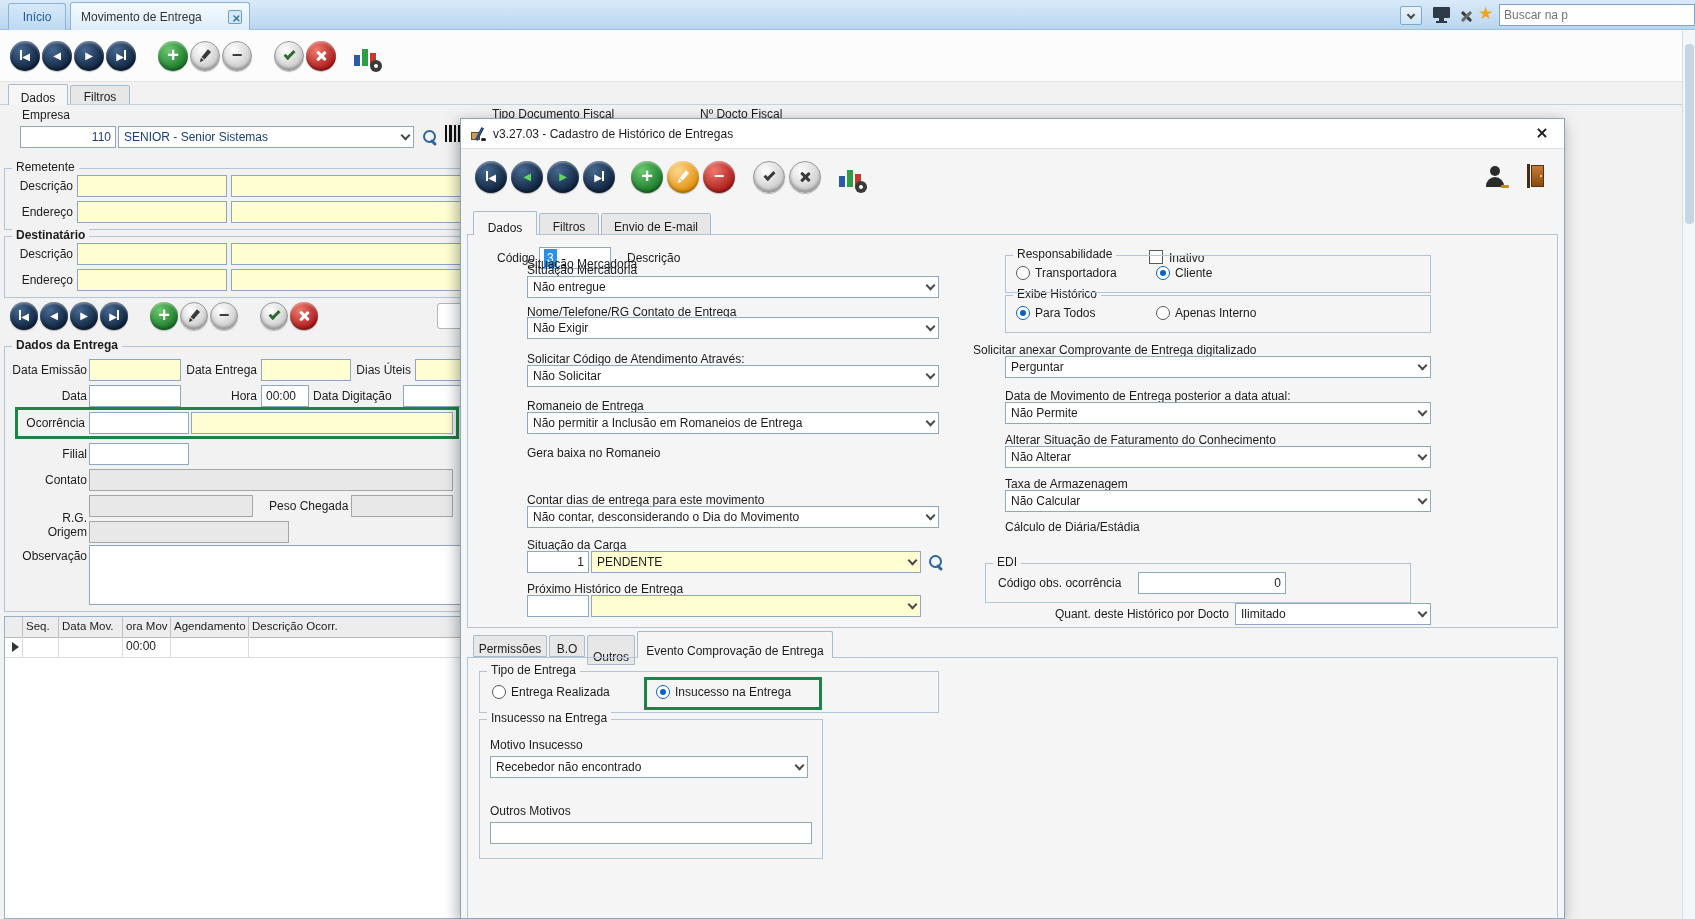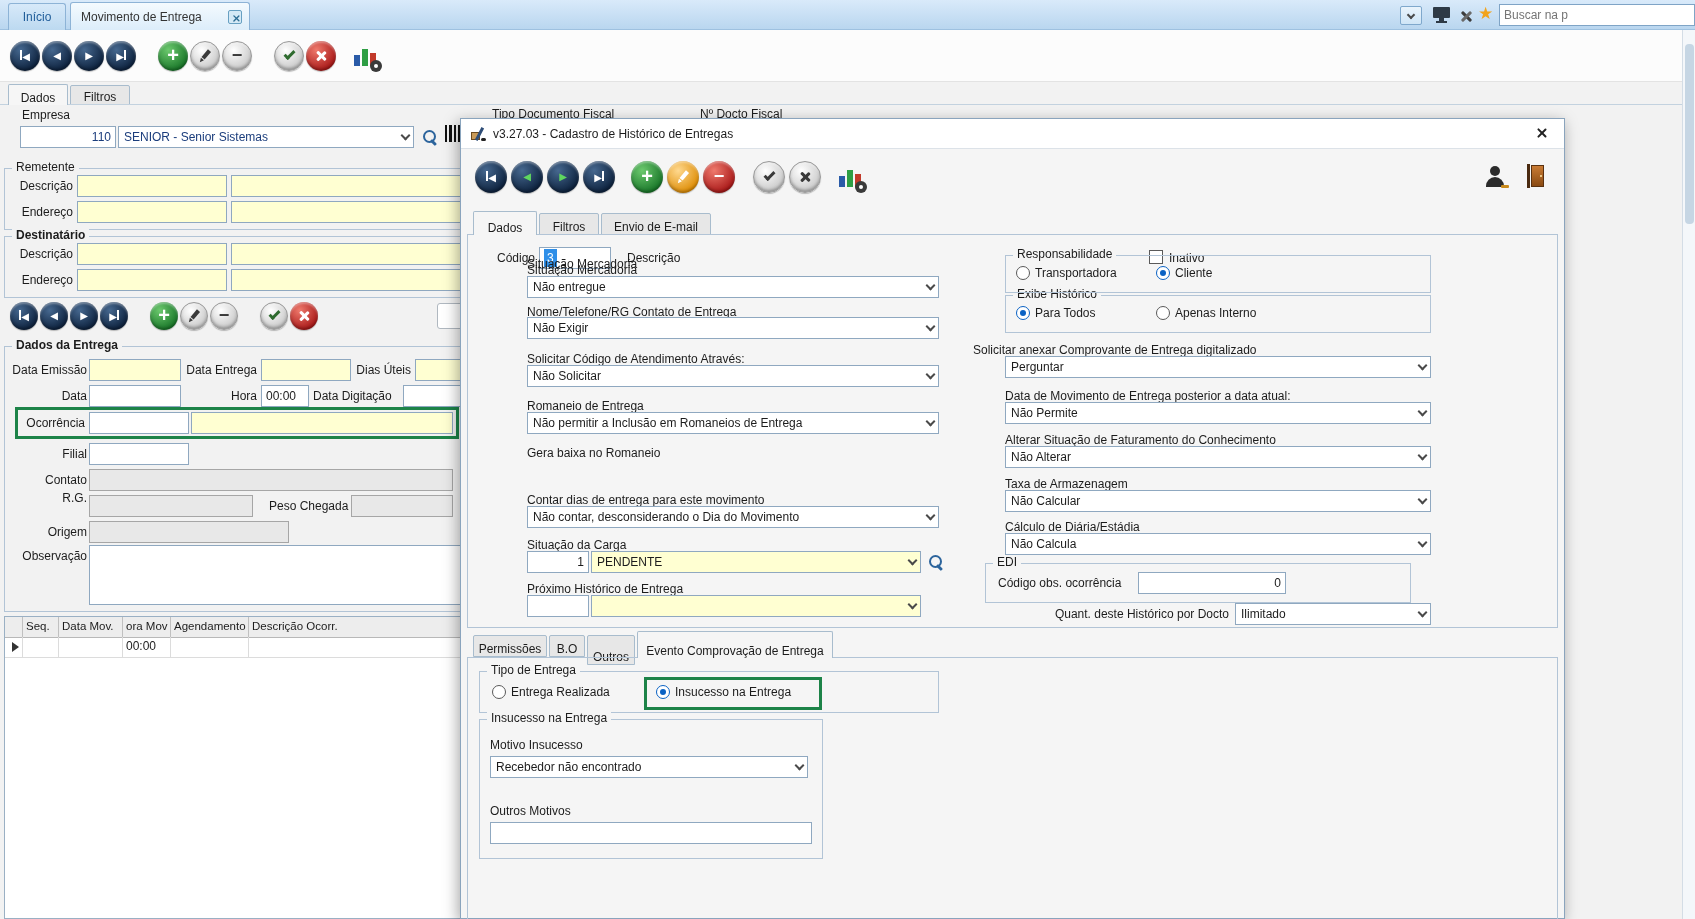--- a/index.html
+++ b/index.html
@@ -225,21 +225,21 @@
     <div class="lbl r" style="left:14px;top:65px;width:66px">Ocorrência</div>
     <div class="tfield" style="left:84px;top:65px;width:100px"></div>
     <div class="tfield yellow" style="left:186px;top:65px;width:262px"></div>
 
     <div class="lbl r" style="left:2px;top:96px;width:80px">Filial</div>
     <div class="tfield" style="left:84px;top:96px;width:100px"></div>
 
     <div class="lbl r" style="left:2px;top:122px;width:80px">Contato</div>
     <div class="tfield dis" style="left:84px;top:122px;width:364px"></div>
 
-    <div class="lbl r" style="left:2px;top:140px;width:80px">R.G.</div>
+    <div class="lbl r" style="left:2px;top:160px;width:80px">R.G.</div>
     <div class="tfield dis" style="left:84px;top:148px;width:164px"></div>
     <div class="lbl r" style="left:264px;top:148px;width:78px">Peso Chegada</div>
     <div class="tfield dis" style="left:346px;top:148px;width:102px"></div>
 
     <div class="lbl r" style="left:2px;top:174px;width:80px">Origem</div>
     <div class="tfield dis" style="left:84px;top:174px;width:200px"></div>
 
     <div class="lbl r" style="left:2px;top:198px;width:80px">Observação</div>
     <div class="tfield" style="left:84px;top:198px;width:372px;height:60px"></div>
   </div>
@@ -455,26 +455,20 @@
 
     <div class="lbl" style="left:544px;top:354px">Taxa de Armazenagem</div>
     <div class="combo" style="left:544px;top:371px;width:426px">
         <span class="ct">Não Calcular</span>
         <span class="ca">
           <span class="chev"></span>
         </span>
       </div>
 
     <div class="lbl" style="left:544px;top:397px">Cálculo de Diária/Estádia</div>
-    <div class="combo" style="left:544px;top:414px;width:426px">
-        <span class="ct">Não Calcula</span>
-        <span class="ca">
-          <span class="chev"></span>
-        </span>
-      </div>
 
     <div class="gbox dlg" style="left:524px;top:444px;width:426px;height:40px">
       <span class="glabel">EDI</span>
       <div class="lbl" style="left:12px;top:8px">Código obs. ocorrência</div>
       <div class="tfield rt" style="left:152px;top:8px;width:148px"><span>0</span></div>
     </div>
 
     <div class="lbl r" style="left:560px;top:484px;width:208px">Quant. deste Histórico por Docto</div>
     <div class="combo" style="left: 774px;top:484px;width:196px">
         <span class="ct">Ilimitado</span>

